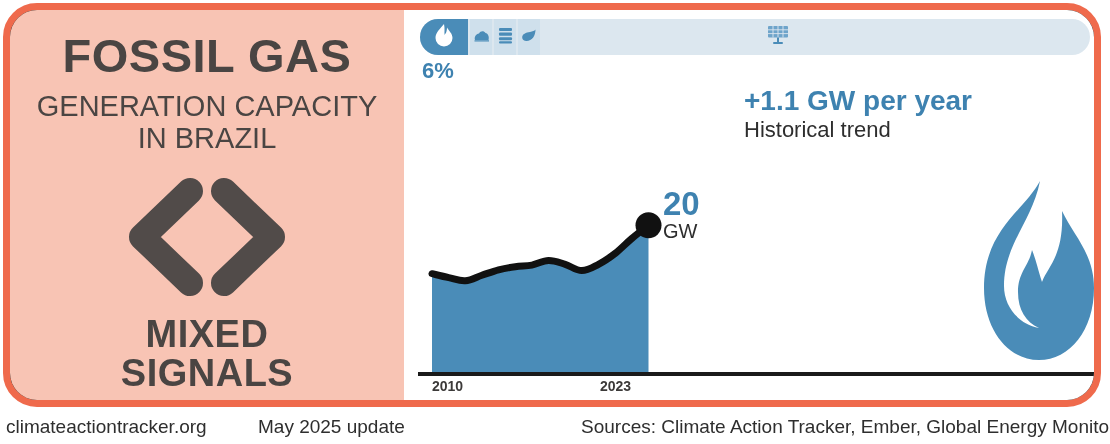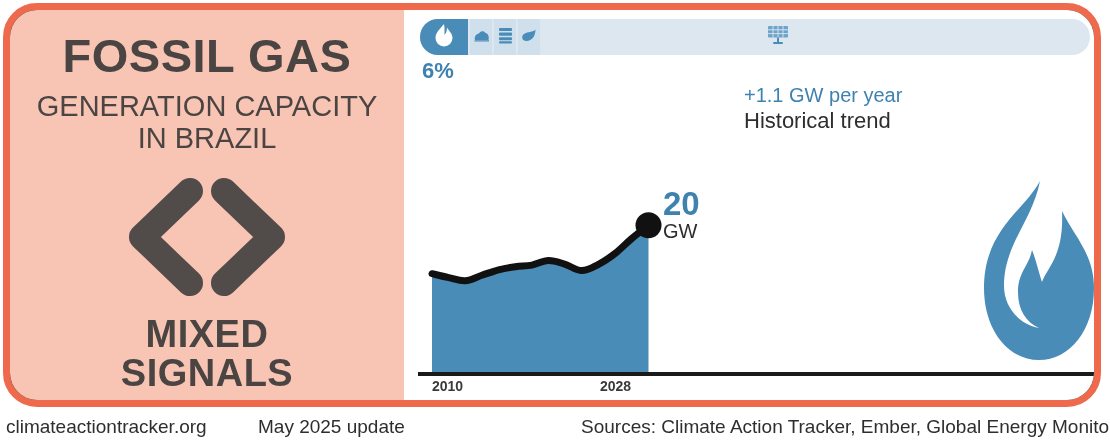--- a/index.html
+++ b/index.html
@@ -56,21 +56,21 @@
 
   
   .mix-line{
     position:absolute;left:18px;top:48px;display:flex;align-items:baseline;gap:11px;
   }
   .mix-pct{font-size:22px;font-weight:bold;color:#3E82B0;}
   .mix-text{font-size:21px;color:#2E2E2E;}
 
   
   .trend-block{position:absolute;left:340px;top:74px;}
-  .trend-rate{font-size:20px;font-weight:normal;color:#3E82B0;line-height:1.18;}
+  .trend-rate{font-size:28px;font-weight:bold;color:#3E82B0;line-height:1.18;}
   .trend-label{font-size:22px;color:#2E2E2E;line-height:1.18;}
 
   
   .chart-wrap{position:absolute;left:14px;top:150px;width:690px;height:240px;}
   .chart-svg{display:block;}
 
   
   .callout{position:absolute;left:245px;top:28px;}
   .callout-num{font-size:33px;font-weight:bold;color:#3E82B0;line-height:0.95;}
   .callout-unit{font-size:20px;color:#2E2E2E;line-height:1.2;}
@@ -208,21 +208,21 @@
             <path d="M66 3 C50 33 10 52 10 110 C10 152 34 182 65 182 C96 182 120 152 120 110
                      C120 76 100 58 88 33 C90 78 74 88 68 104 C63 88 62 82 58 72
                      C55 88 44 94 44 114 C44 132 52 144 65 150 C44 146 30 128 30 108
                      C30 66 58 44 66 3 Z" fill="#4A8CB8"></path>
           </svg>
         </div>
       </div>
 
       <div class="axis-labels">
         <span class="axis-tick" style="left:14px;">2010</span>
-        <span class="axis-tick" style="left:182px;">2028</span>
+        <span class="axis-tick" style="left:182px;">2023</span>
         <span class="axis-tick" style="left:632px;margin-left:44px;">2050</span>
       </div>
 
     </div>
   </div>
 
   <div class="footer">
     <span class="foot-item" style="left:6px;top:4px;">climateactiontracker.org</span>
     <span class="foot-item" style="left:258px;top:4px;">May 2025 update</span>
     <span class="foot-item" style="left:581px;top:4px;">Sources: Climate Action Tracker, Ember, Global Energy Monitor</span>

